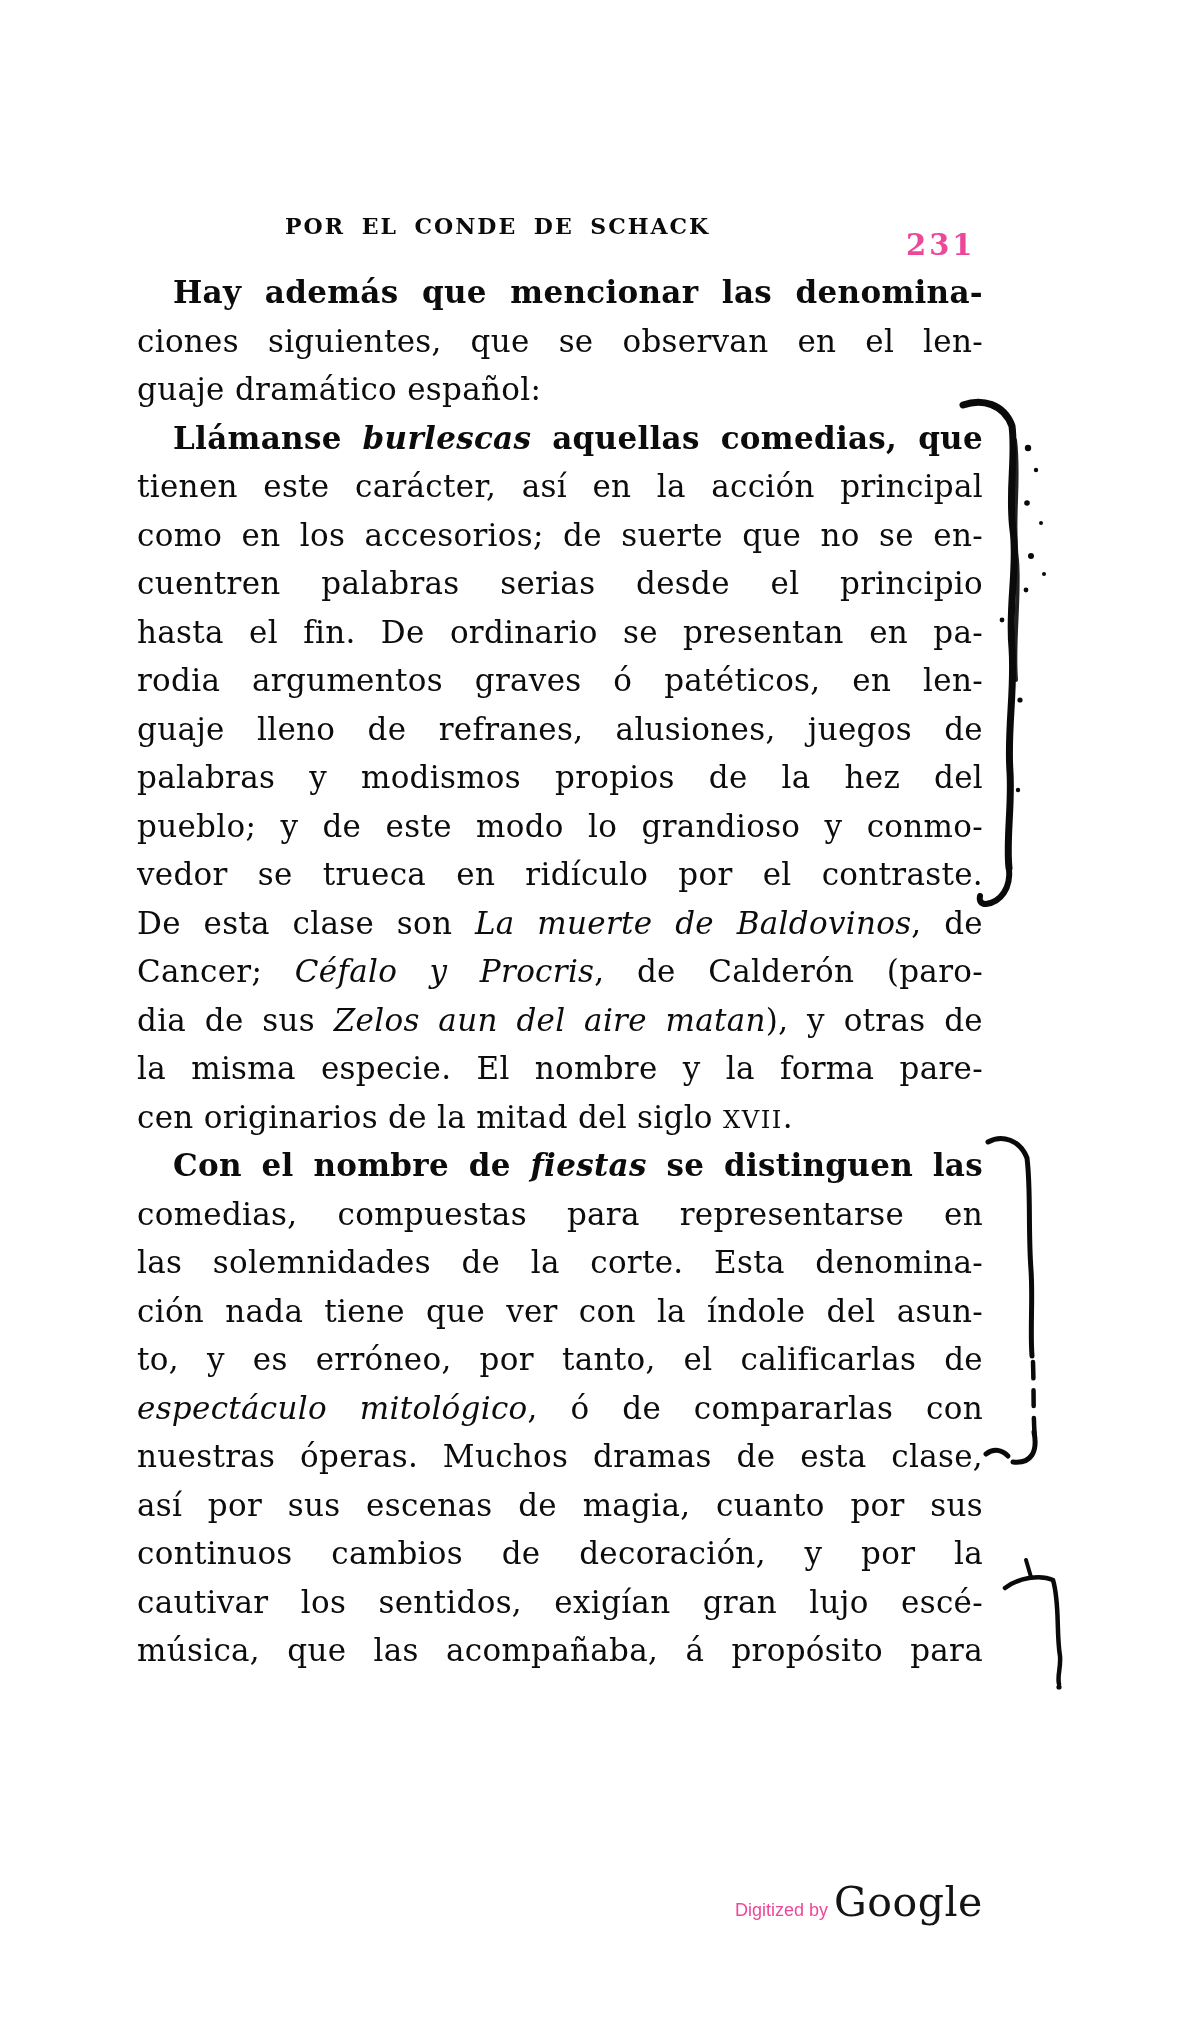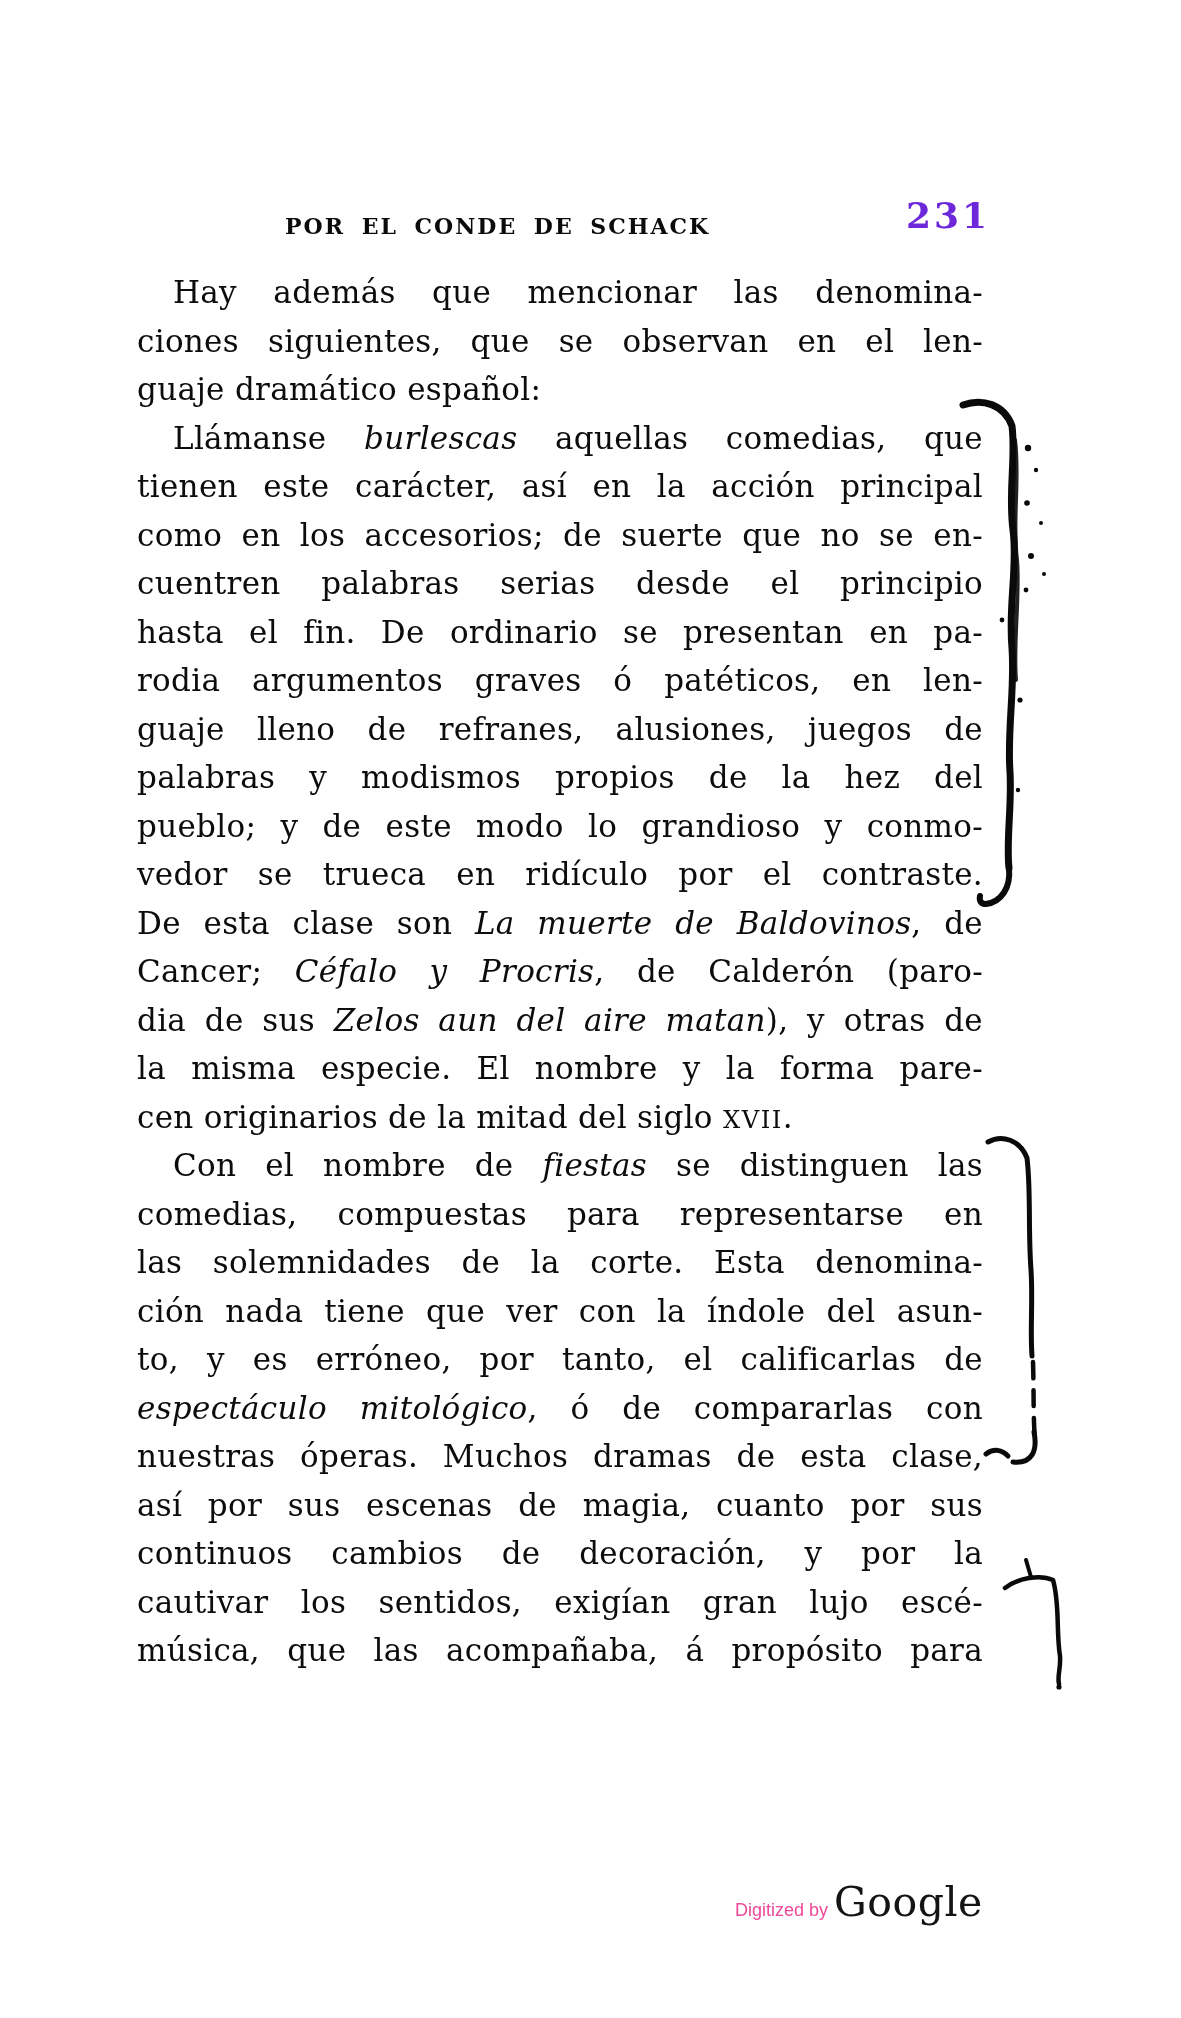--- a/index.html
+++ b/index.html
@@ -25,25 +25,25 @@
     font-size: 22px;
     font-weight: 700;
     letter-spacing: 2px;
     word-spacing: 7px;
     white-space: nowrap;
     color: #0b0b0b;
   }
   .page-number {
     position: absolute;
     left: 906px;
-    top: 194px;
-    font-size: 36px;
+    top: 228px;
+    font-size: 29px;
     letter-spacing: 3px;
     font-weight: 700;
-    color: #6d28d9;
+    color: #ec4899;
   }
   
   .text-block {
     position: absolute;
     left: 137px;
     top: 268px;
     width: 846px;
   }
   .line {
     height: 48.5px;
@@ -56,20 +56,21 @@
   .line.just {
     text-align: justify;
     text-align-last: justify;
   }
   .line.left {
     text-align: center;
     text-align-last: left;
   }
   .line.indent {
     padding-left: 36px;
+    font-weight: bold;
   }
   .it { font-style: italic; margin-top: 21px; }
   .sc { font-size: 0.78em; letter-spacing: 1.5px; }
 
   
   .marks-overlay {
     position: absolute;
     left: 0; top: 0;
     width: 1181px;
     height: 2018px;

